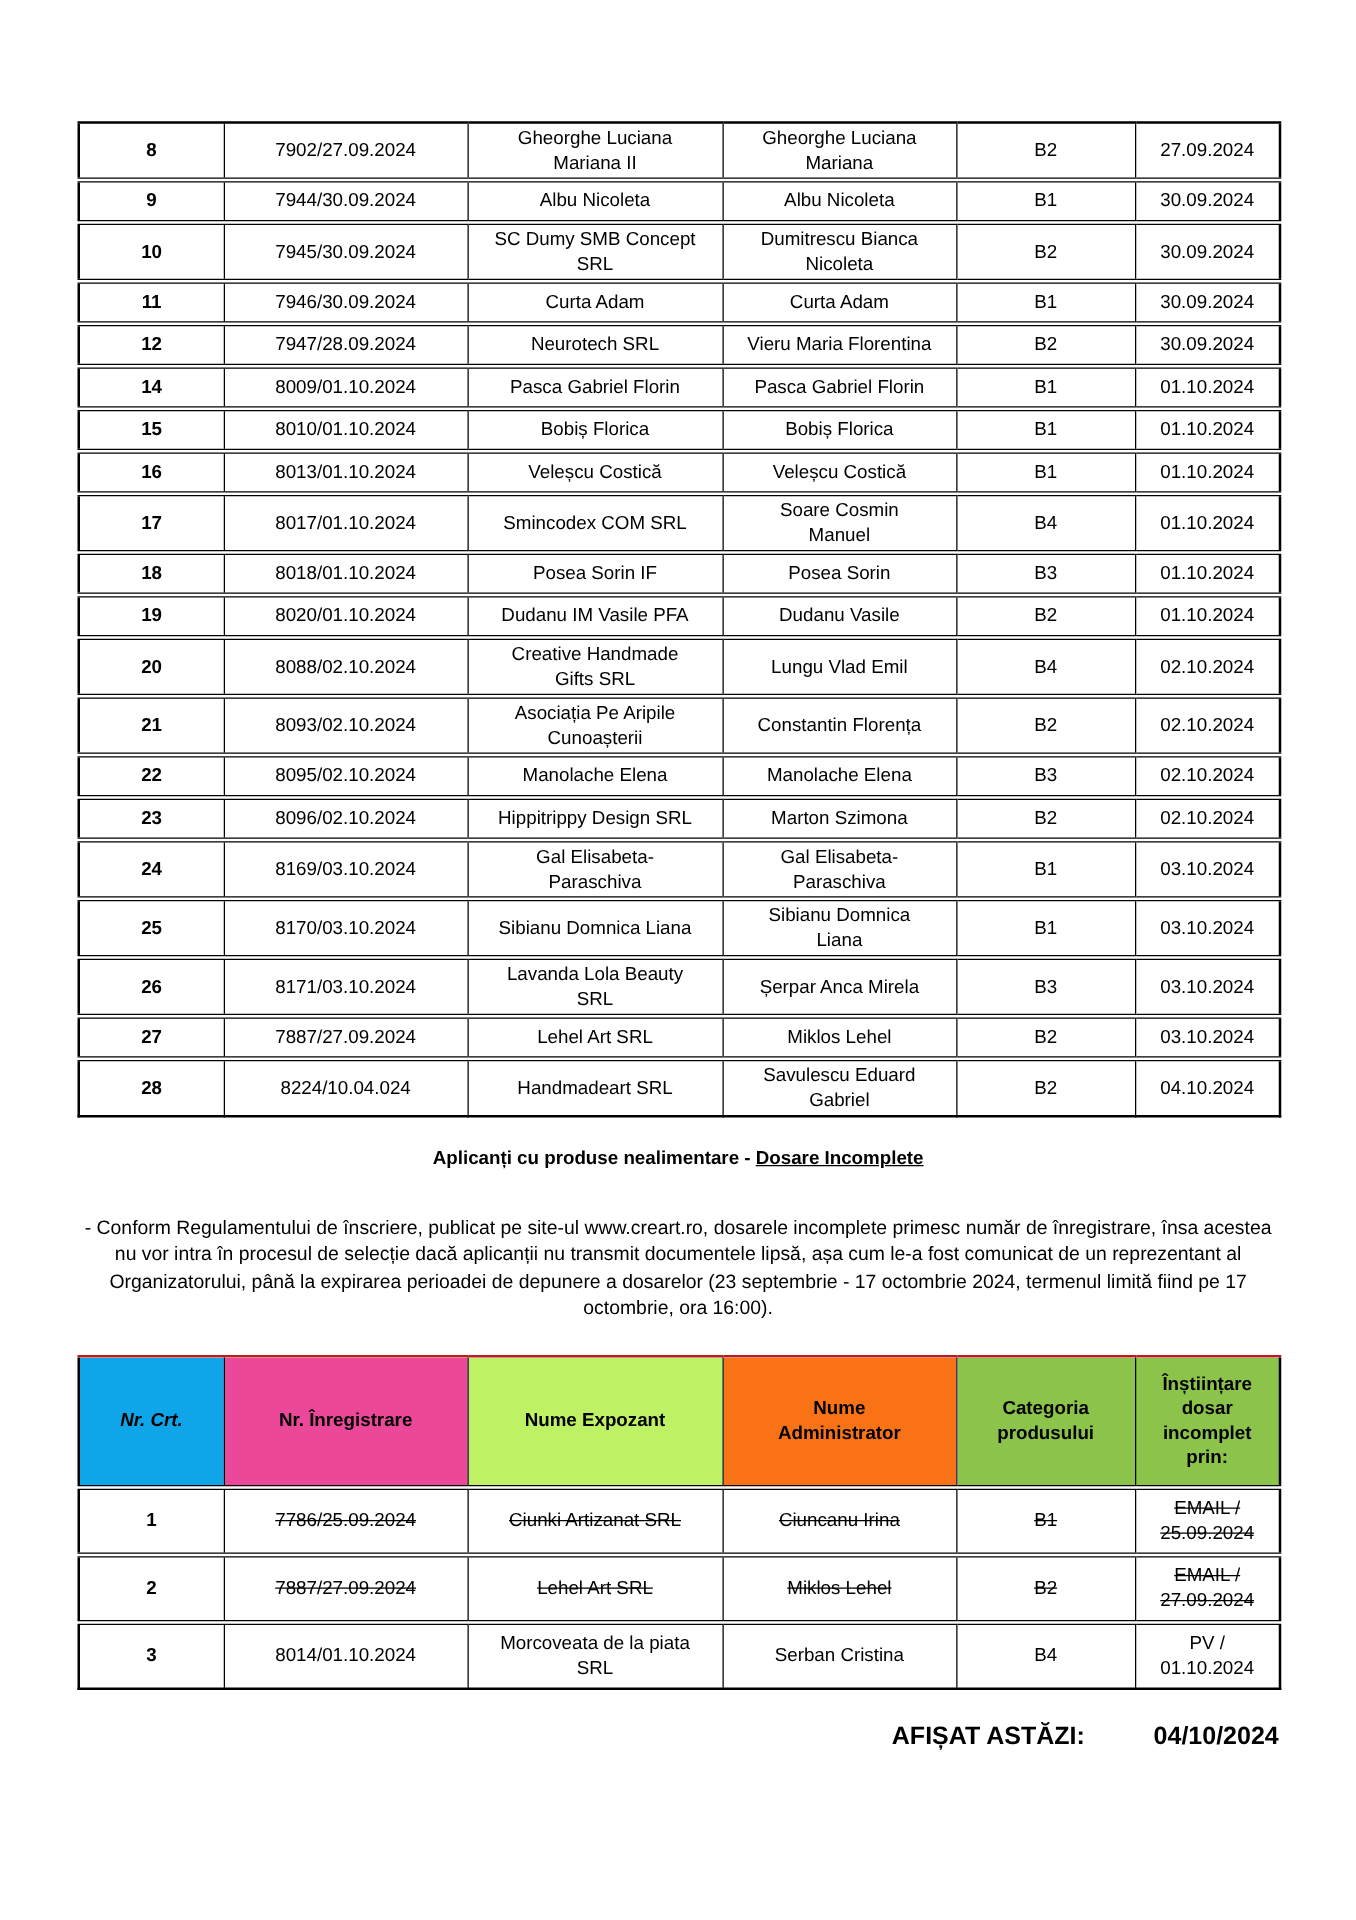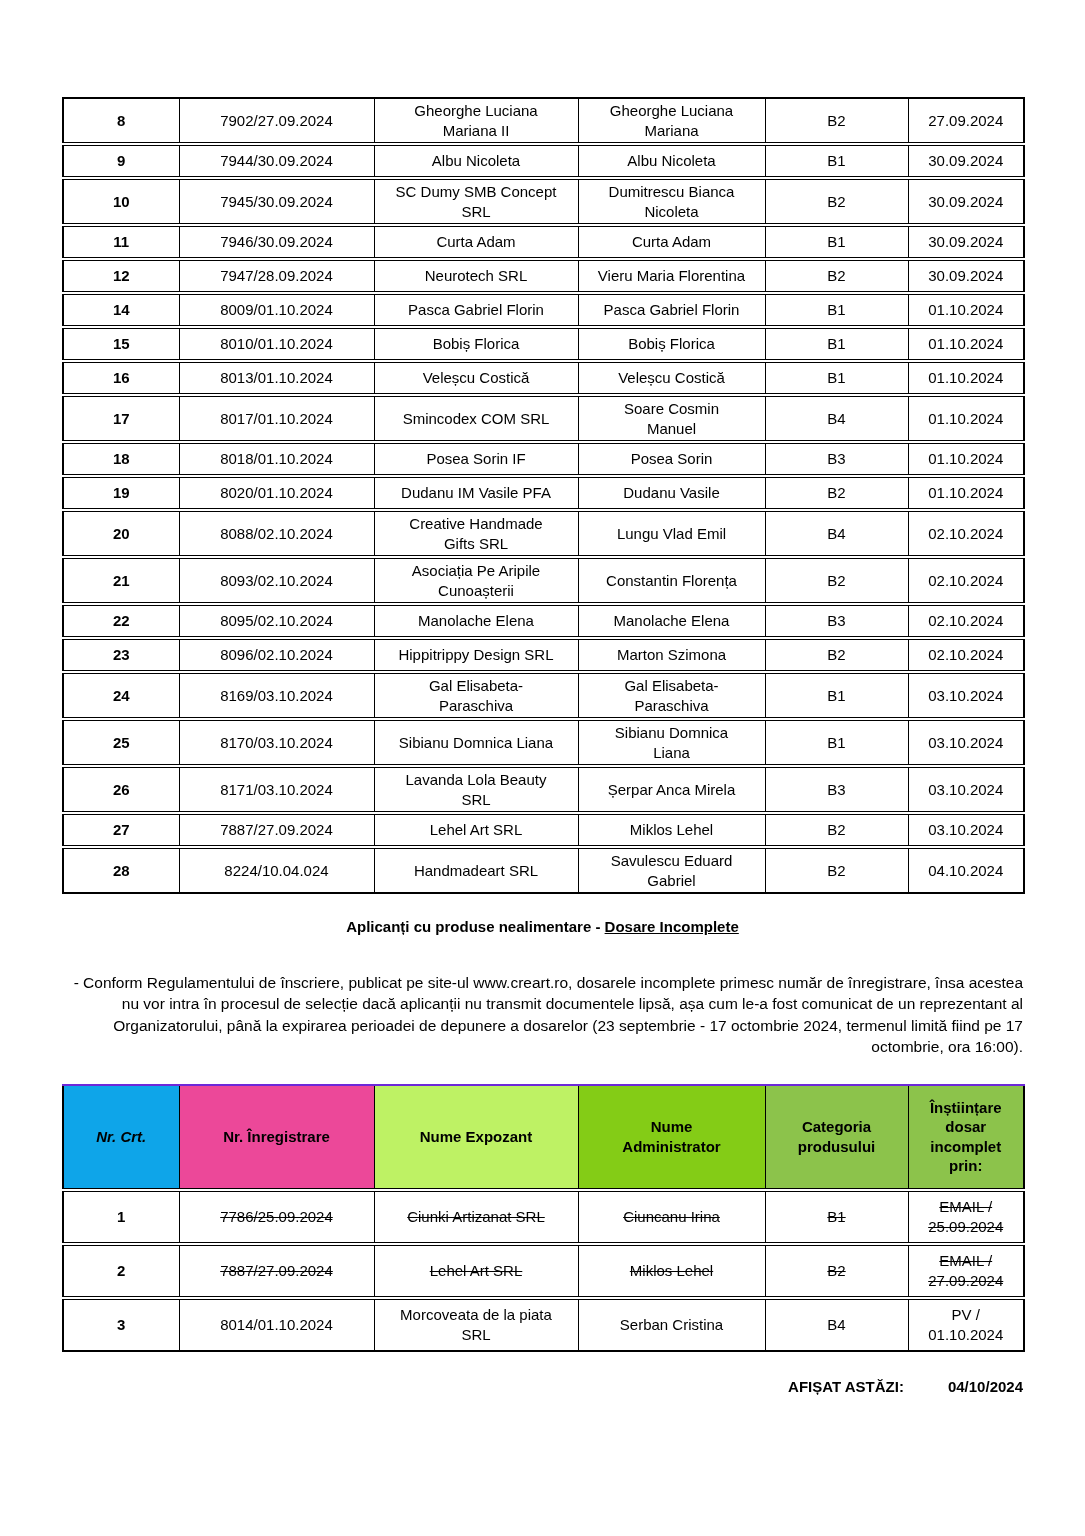--- a/index.html
+++ b/index.html
@@ -13,38 +13,38 @@
     border:1px solid #000;border-top:4px double #000;
     text-align:center;vertical-align:middle;
     font-size:15px;line-height:1.3;padding:2px 4px;
     white-space:pre-line;overflow:hidden;
   }
   .t1{border:2px solid #000;}
   .t1 tr:first-child>td{border-top:2px solid #000;}
   .t1 td{height:26px;}
   .t2{border:2px solid #000;margin-top:26px;}
   .t2 thead th{
-    border-top:2px solid #6d28d9;font-weight:bold;height:98px;
+    border-top:2px solid #b91c1c;font-weight:bold;height:98px;
   }
   .t2 tbody td{height:46px;}
   td.b{font-weight:bold;}
   tr.struck td:not(:first-child){text-decoration:line-through;}
   .heading{
     margin:24px 0 0 0;text-align:center;
     font-size:15px;font-weight:bold;
   }
   .heading .u{text-decoration:underline;}
   .note{
-    margin:0;font-size:15.5px;line-height:1.38;text-align:right;
+    margin:0;font-size:15.5px;line-height:1.38;text-align:center;
   }
   .note.first{margin-top:37px;}
   .note.second{margin-top:10px;}
   .footer{
-    margin-top:26px;display:flex;justify-content:flex-end;gap:44px;
-    font-size:15px;font-weight:bold;
+    margin-top:26px;display:flex;justify-content:flex-end;gap:55px;
+    font-size:20px;font-weight:bold;
   }
 </style>
 </head>
 <body>
 
 <div class="page">
 
   <table class="t1">
     <colgroup>
       <col style="width:116px">
@@ -241,21 +241,21 @@
         <col style="width:204px">
       <col style="width:187px">
         <col style="width:143px">
         <col style="width:116px">
     </colgroup>
     <thead>
         <tr id="t2-head">
           <th style="background: #0ea5e9; font-style: italic;">Nr. Crt.</th>
           <th style="background: #ec4899;">Nr. Înregistrare</th>
           <th style="background: #bef264;">Nume Expozant</th>
-          <th style="background: #84cc16;">Nume
+          <th style="background: #f97316;">Nume
 Administrator</th>
           <th style="background: rgb(140, 195, 75);">Categoria
 produsului</th>
           <th style="background: rgb(140, 195, 75);">Înștiințare
 dosar
 incomplet
 prin:</th>
         </tr>
       </thead>
     <tbody id="t2-body">

